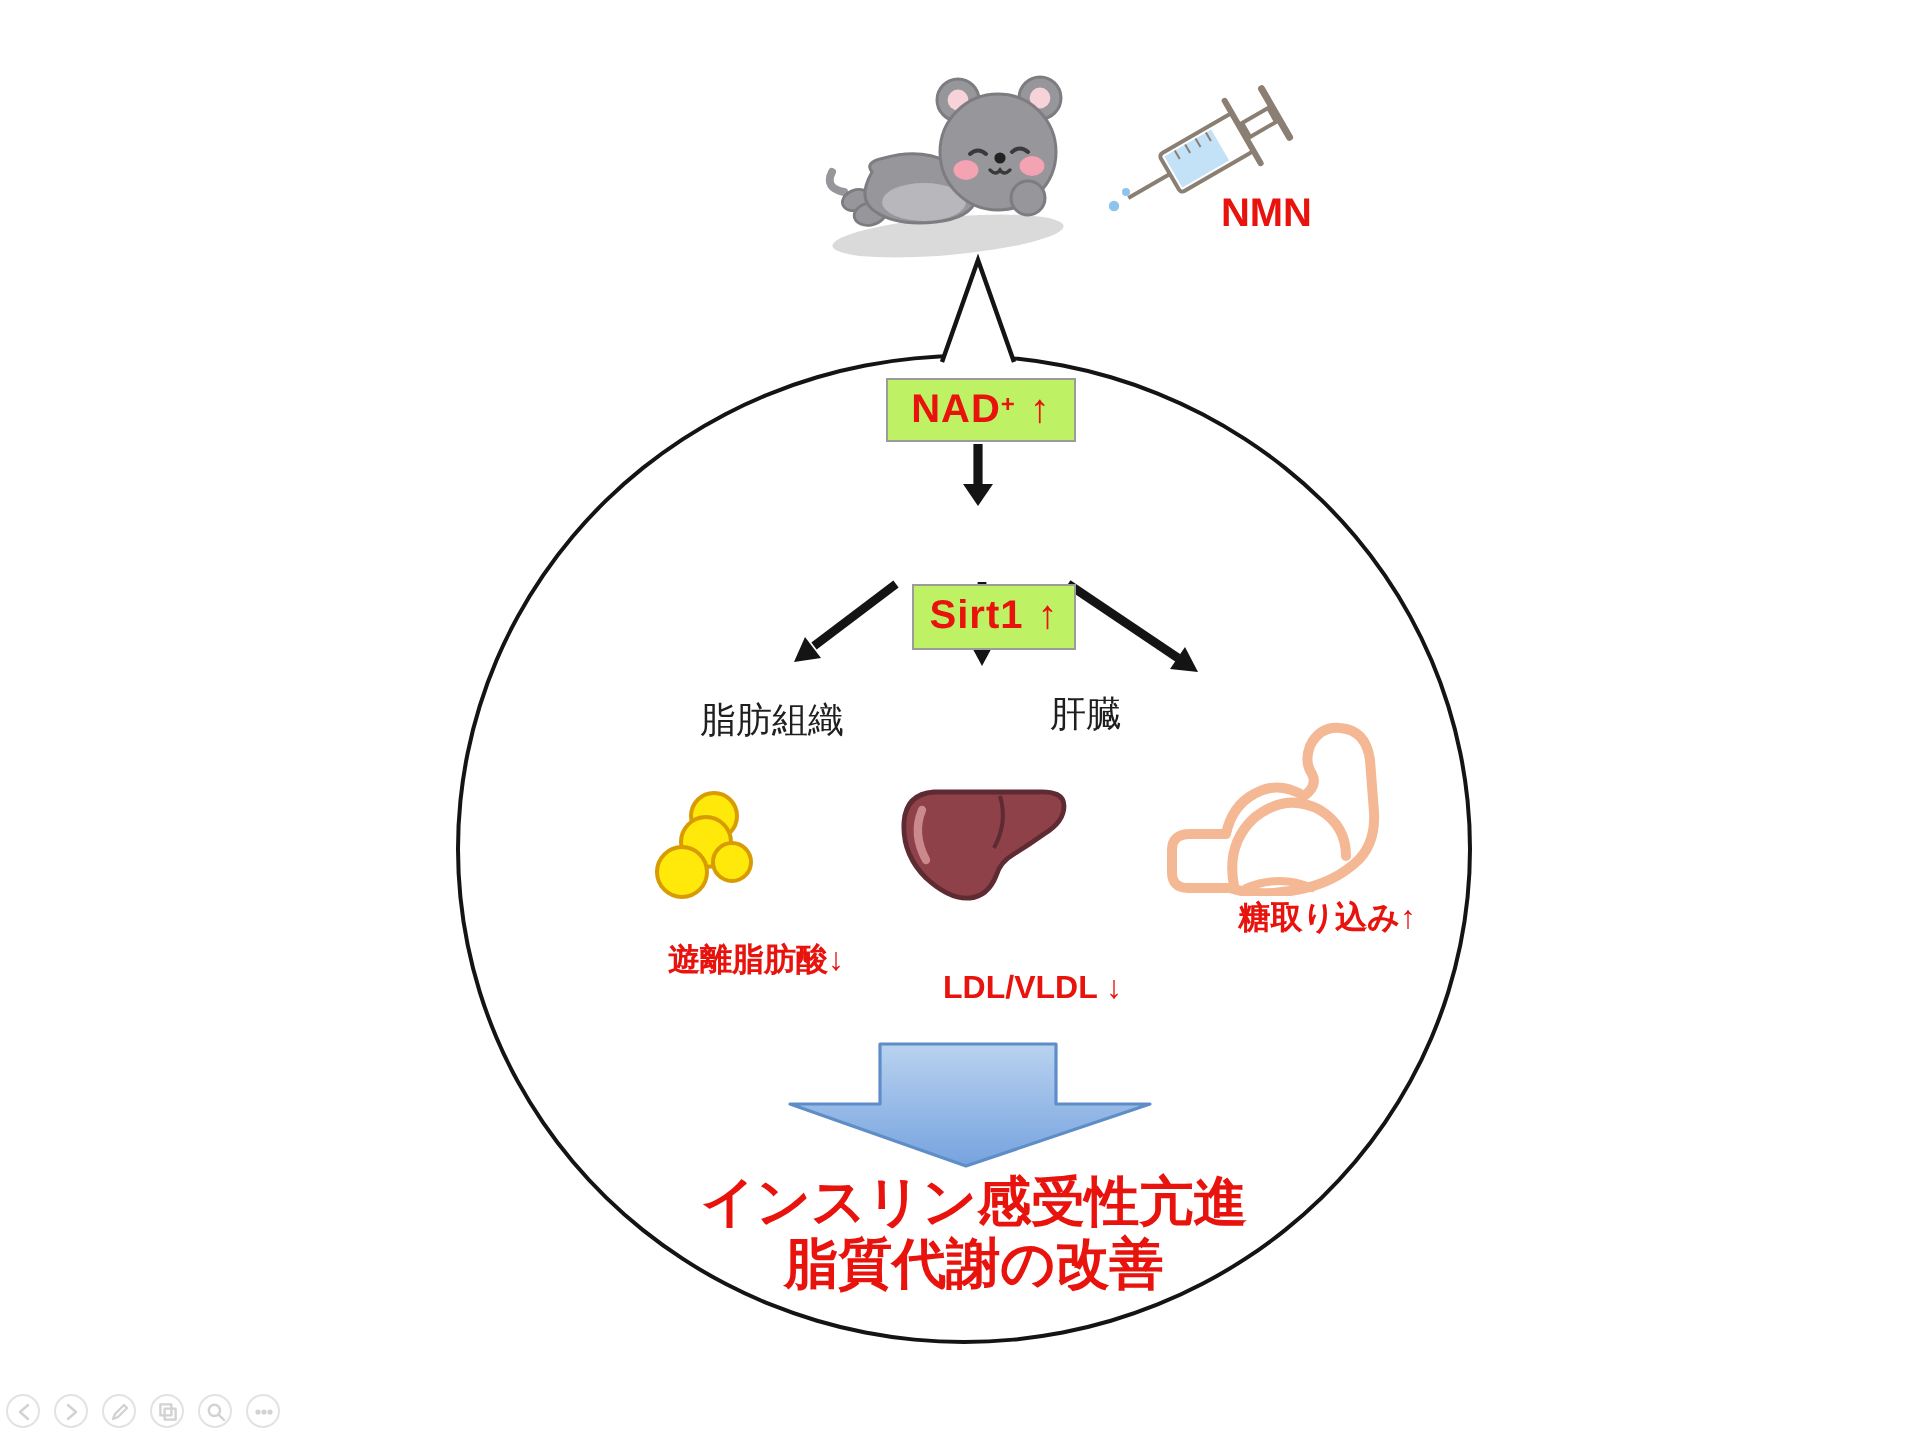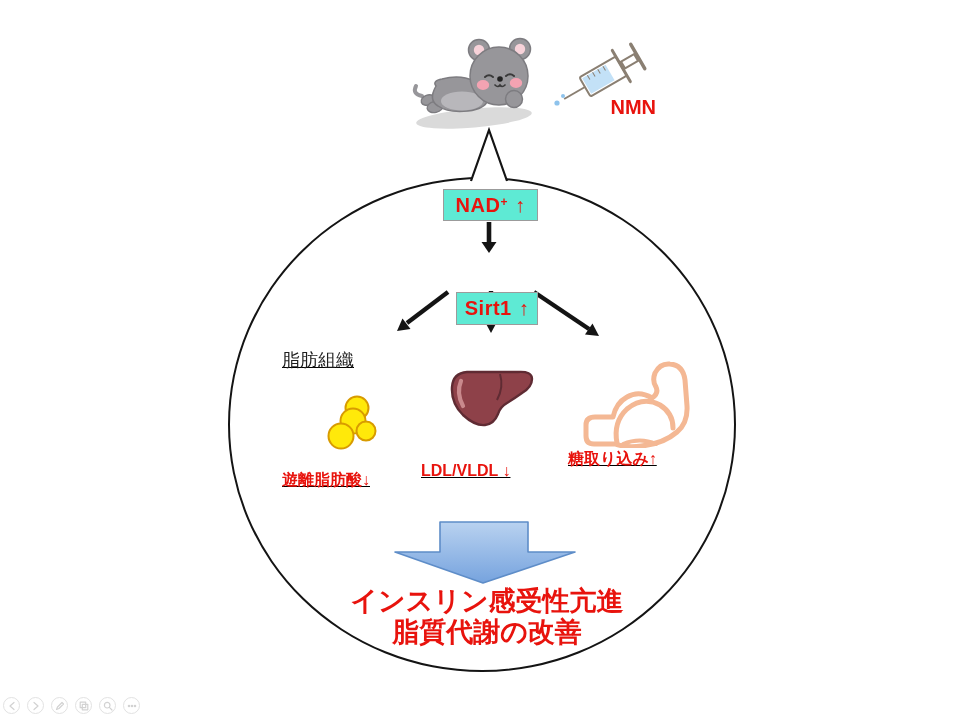--- a/index.html
+++ b/index.html
@@ -12,37 +12,37 @@
 
   
   .main-circle{
     left:228px;top:177px;width:504px;height:491px;
     border:2.2px solid #141414;border-radius:50%;
     background:#ffffff;
   }
 
   
   .pathway-box{
-    background:#5eead4;border:1.6px solid #9b9b9b;
+    background:#bef264;border:1.6px solid #9b9b9b;
     color:#e8130d;font-weight:bold;font-size:20px;
     display:flex;align-items:center;justify-content:center;
     letter-spacing:.5px;
   }
   .pathway-box .sup{vertical-align:super;font-size:12px;line-height:1;margin-top:-6px;}
   .pathway-box .up{margin-left:7px;font-weight:600;}
   .nad-box{left:443px;top:189px;width:93px;height:30px;}
   .sirt-box{left:456px;top:252px;width:80px;height:31px;margin-top:40px;}
 
   .nmn-label{
     left:552px;top:96px;width:104px;text-align:right;
     color:#e8130d;font-weight:bold;font-size:20px;
   }
 
   
-  .branch{width:140px;text-align:left;text-decoration:underline;}
+  .branch{width:140px;text-align:right;}
   .branch .organ{font-size:18px;color:#1f1f1f;font-weight:500;}
   .branch .icon-slot{margin-top:8px;height:90px;display:flex;align-items:center;justify-content:center;}
   .branch .effect{color:#e8130d;font-weight:bold;font-size:16px;white-space:nowrap;}
   .branch-0{left:282px;top:348px;}
   .branch-0 .icon-slot{height:86px;}
   .branch-0 .effect{margin-top:4px;}
   .branch-1{left:421px;top:345px;}
   .branch-1 .icon-slot{height:92px;}
   .branch-1 .effect{margin-top:17px;}
   .branch-2{left:568px;top:350px;}
@@ -148,20 +148,21 @@
       <circle cx="33" cy="15" r="11.5" fill="#ffe90a" stroke="#d89b00" stroke-width="2"></circle>
       <circle cx="29" cy="28" r="12.5" fill="#ffe90a" stroke="#d89b00" stroke-width="2"></circle>
       <circle cx="17" cy="43" r="12.5" fill="#ffe90a" stroke="#d89b00" stroke-width="2"></circle>
       <circle cx="42" cy="38" r="9.5" fill="#ffe90a" stroke="#d89b00" stroke-width="2"></circle>
     </svg>
   </div>
   <div class="effect">遊離脂肪酸↓</div>
 </div>
 
 <div class="abs branch branch-1">
+  <div class="organ">肝臓</div>
   <div class="icon-slot">
     <svg width="88" height="62" viewBox="0 0 88 62">
       <path d="M 20 4 Q 6 5 5 19 Q 4 35 16 47 Q 28 58 38 57 Q 47 56 51 46 Q 53 39 60 35 Q 68 30 75 25 Q 85 19 85 11 Q 85 3 71 4 Z" fill="#8e4149" stroke="#5f2b33" stroke-width="2.4" stroke-linejoin="round"></path>
       <path d="M 53 6 Q 57 19 50 32" stroke="#5f2b33" stroke-width="2" fill="none"></path>
       <path d="M 14 13 Q 9 25 16 38" stroke="#c9898d" stroke-width="4.2" fill="none" stroke-linecap="round"></path>
     </svg>
   </div>
   <div class="effect">LDL/VLDL ↓</div>
 </div>
 

